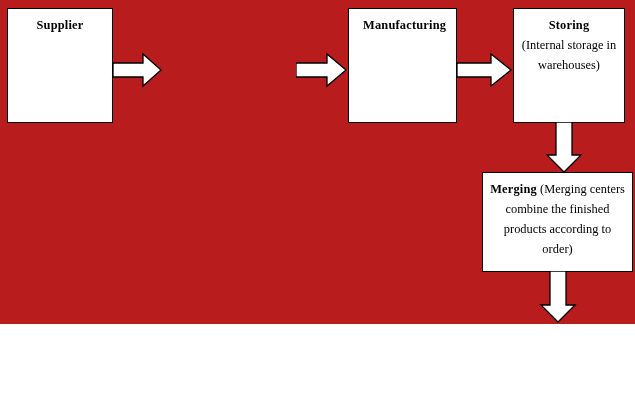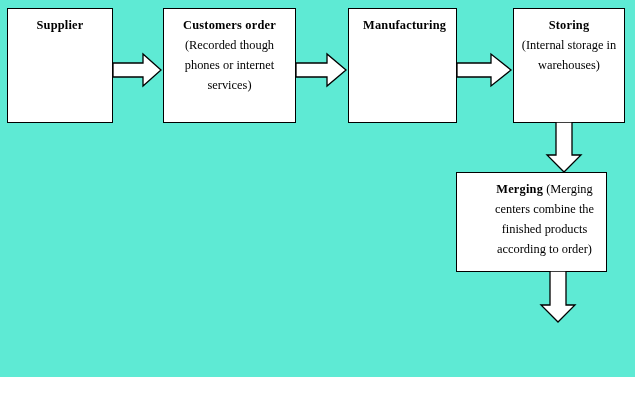--- a/index.html
+++ b/index.html
@@ -8,22 +8,22 @@
     padding: 0;
     background: #ffffff;
   }
   body {
     font-family: "Liberation Serif", "DejaVu Serif", serif;
     color: #000000;
   }
   #canvas {
     position: relative;
     width: 635px;
-    height: 377px;
-    background: #5eead4;
+    height: 324px;
+    background: #b91c1c;
     overflow: hidden;
   }
   .node {
     position: absolute;
     box-sizing: border-box;
     border: 1.5px solid #000000;
     background: #ffffff;
     padding: 6px 6px 0 6px;
     text-align: center;
     line-height: 1.62;
@@ -70,24 +70,20 @@
   <div class="node" style="left:7px; top:8px; width:106px; height:115px;">
     <span class="ttl">Supplier</span>
   </div>
 
   <div class="arrow" style="left:113px; top:50px; width:50px; height:40px;">
     <svg width="50" height="40" viewBox="0 0 50 40">
       <polygon points="0,13 30,13 30,4 48,20 30,36 30,27 0,27" fill="#ffffff" stroke="#000000" stroke-width="1.3"></polygon>
     </svg>
   </div>
 
-  <div class="node" style="left:163px; top:8px; width:133px; height:115px;">
-    <span class="ttl">Customers order</span>
-    <div class="body">(Recorded though phones or internet services)</div>
-  </div>
 
   <div class="arrow" style="left:296px; top:50px; width:52px; height:40px;">
     <svg width="52" height="40" viewBox="0 0 52 40">
       <polygon points="0,13 31,13 31,4 50,20 31,36 31,27 0,27" fill="#ffffff" stroke="#000000" stroke-width="1.3"></polygon>
     </svg>
   </div>
 
   <div class="node wrapword" style="left:348px; top:8px; width:109px; height:115px;">
     <span class="ttl">Manufacturing</span>
     <div class="body"></div>
@@ -103,21 +99,21 @@
     <span class="ttl">Storing</span>
     <div class="body">(Internal storage in warehouses)</div>
   </div>
 
   <div class="arrow" style="left:540px; top:122px; width:48px; height:52px;">
     <svg width="48" height="52" viewBox="0 0 48 52">
       <polygon points="16,0 32,0 32,33 41,33 24,50 7,33 16,33" fill="#ffffff" stroke="#000000" stroke-width="1.3"></polygon>
     </svg>
   </div>
 
-  <div class="node inline-lead" style="left:456px; top:172px; width:151px; height:100px;padding-left:32px;">
+  <div class="node inline-lead" style="left:482px; top:172px; width:151px; height:100px;">
     <span class="ttl">Merging</span><span>&nbsp;</span><span class="body">(Merging centers combine the finished products according to order)</span>
   </div>
 
   <div class="arrow" style="left:534px; top:271px; width:48px; height:53px;">
     <svg width="48" height="53" viewBox="0 0 48 53">
       <polygon points="16,0 32,0 32,34 41,34 24,51 7,34 16,34" fill="#ffffff" stroke="#000000" stroke-width="1.3"></polygon>
     </svg>
   </div>
 
 

